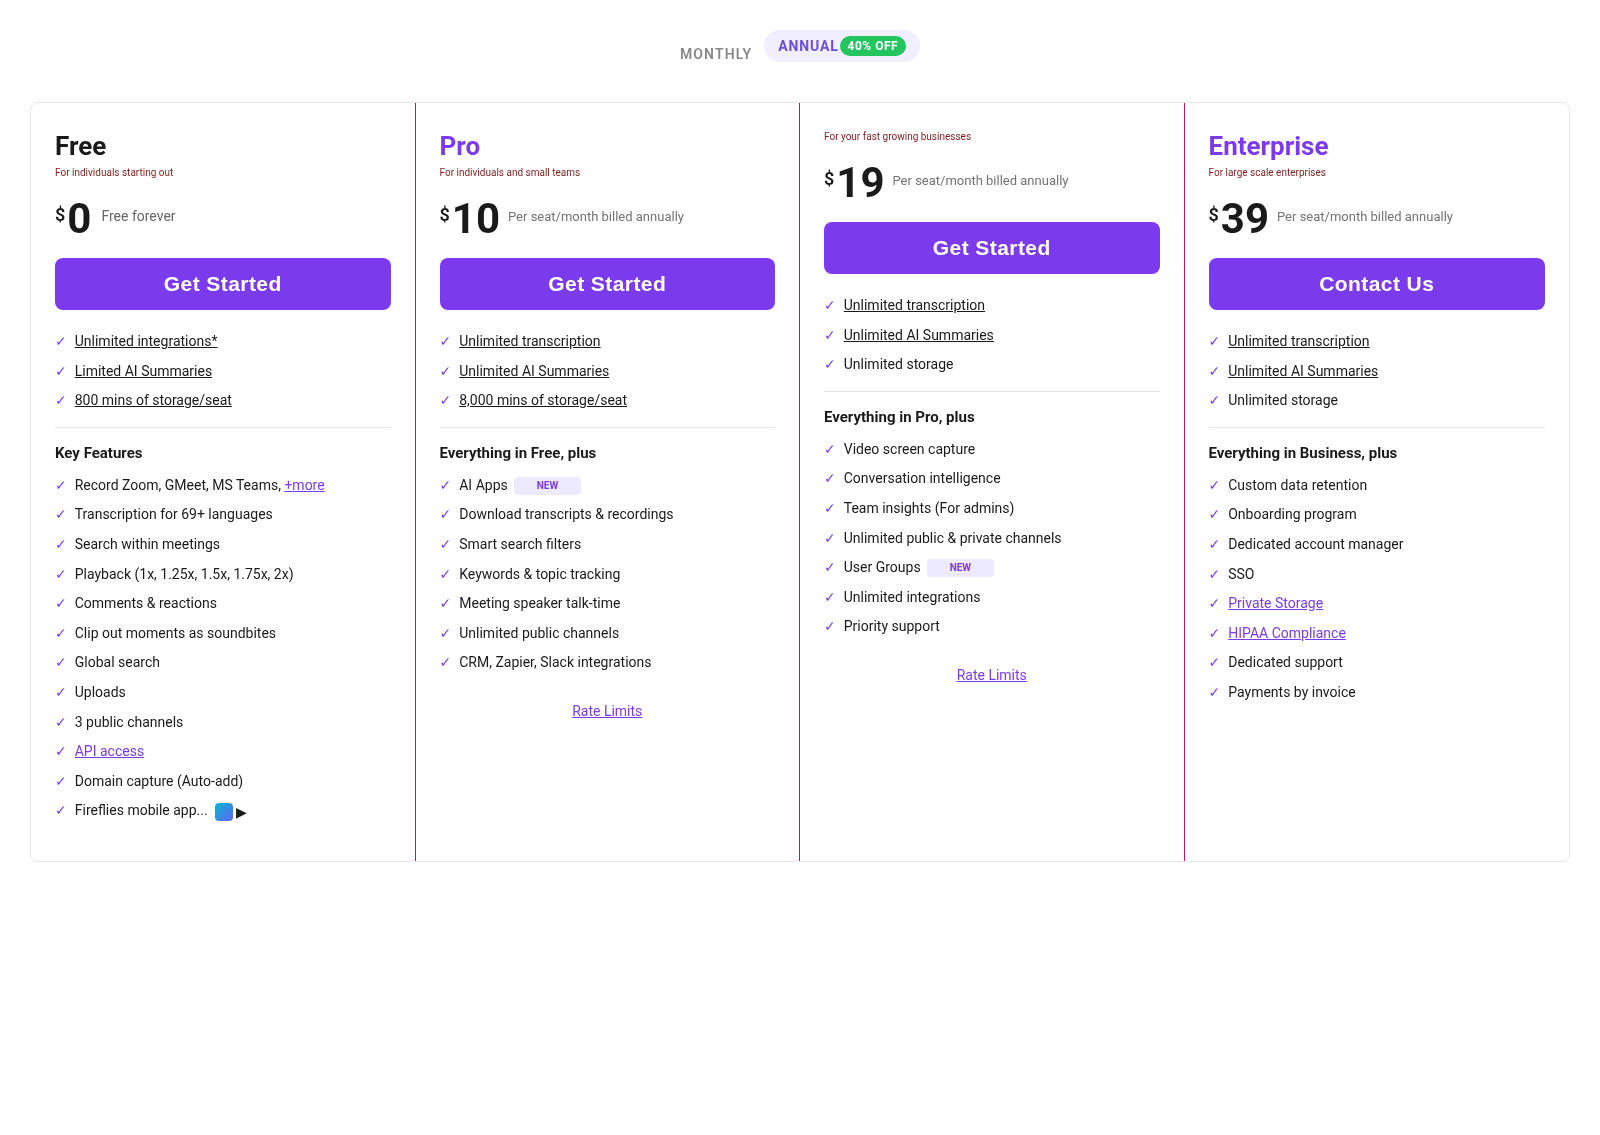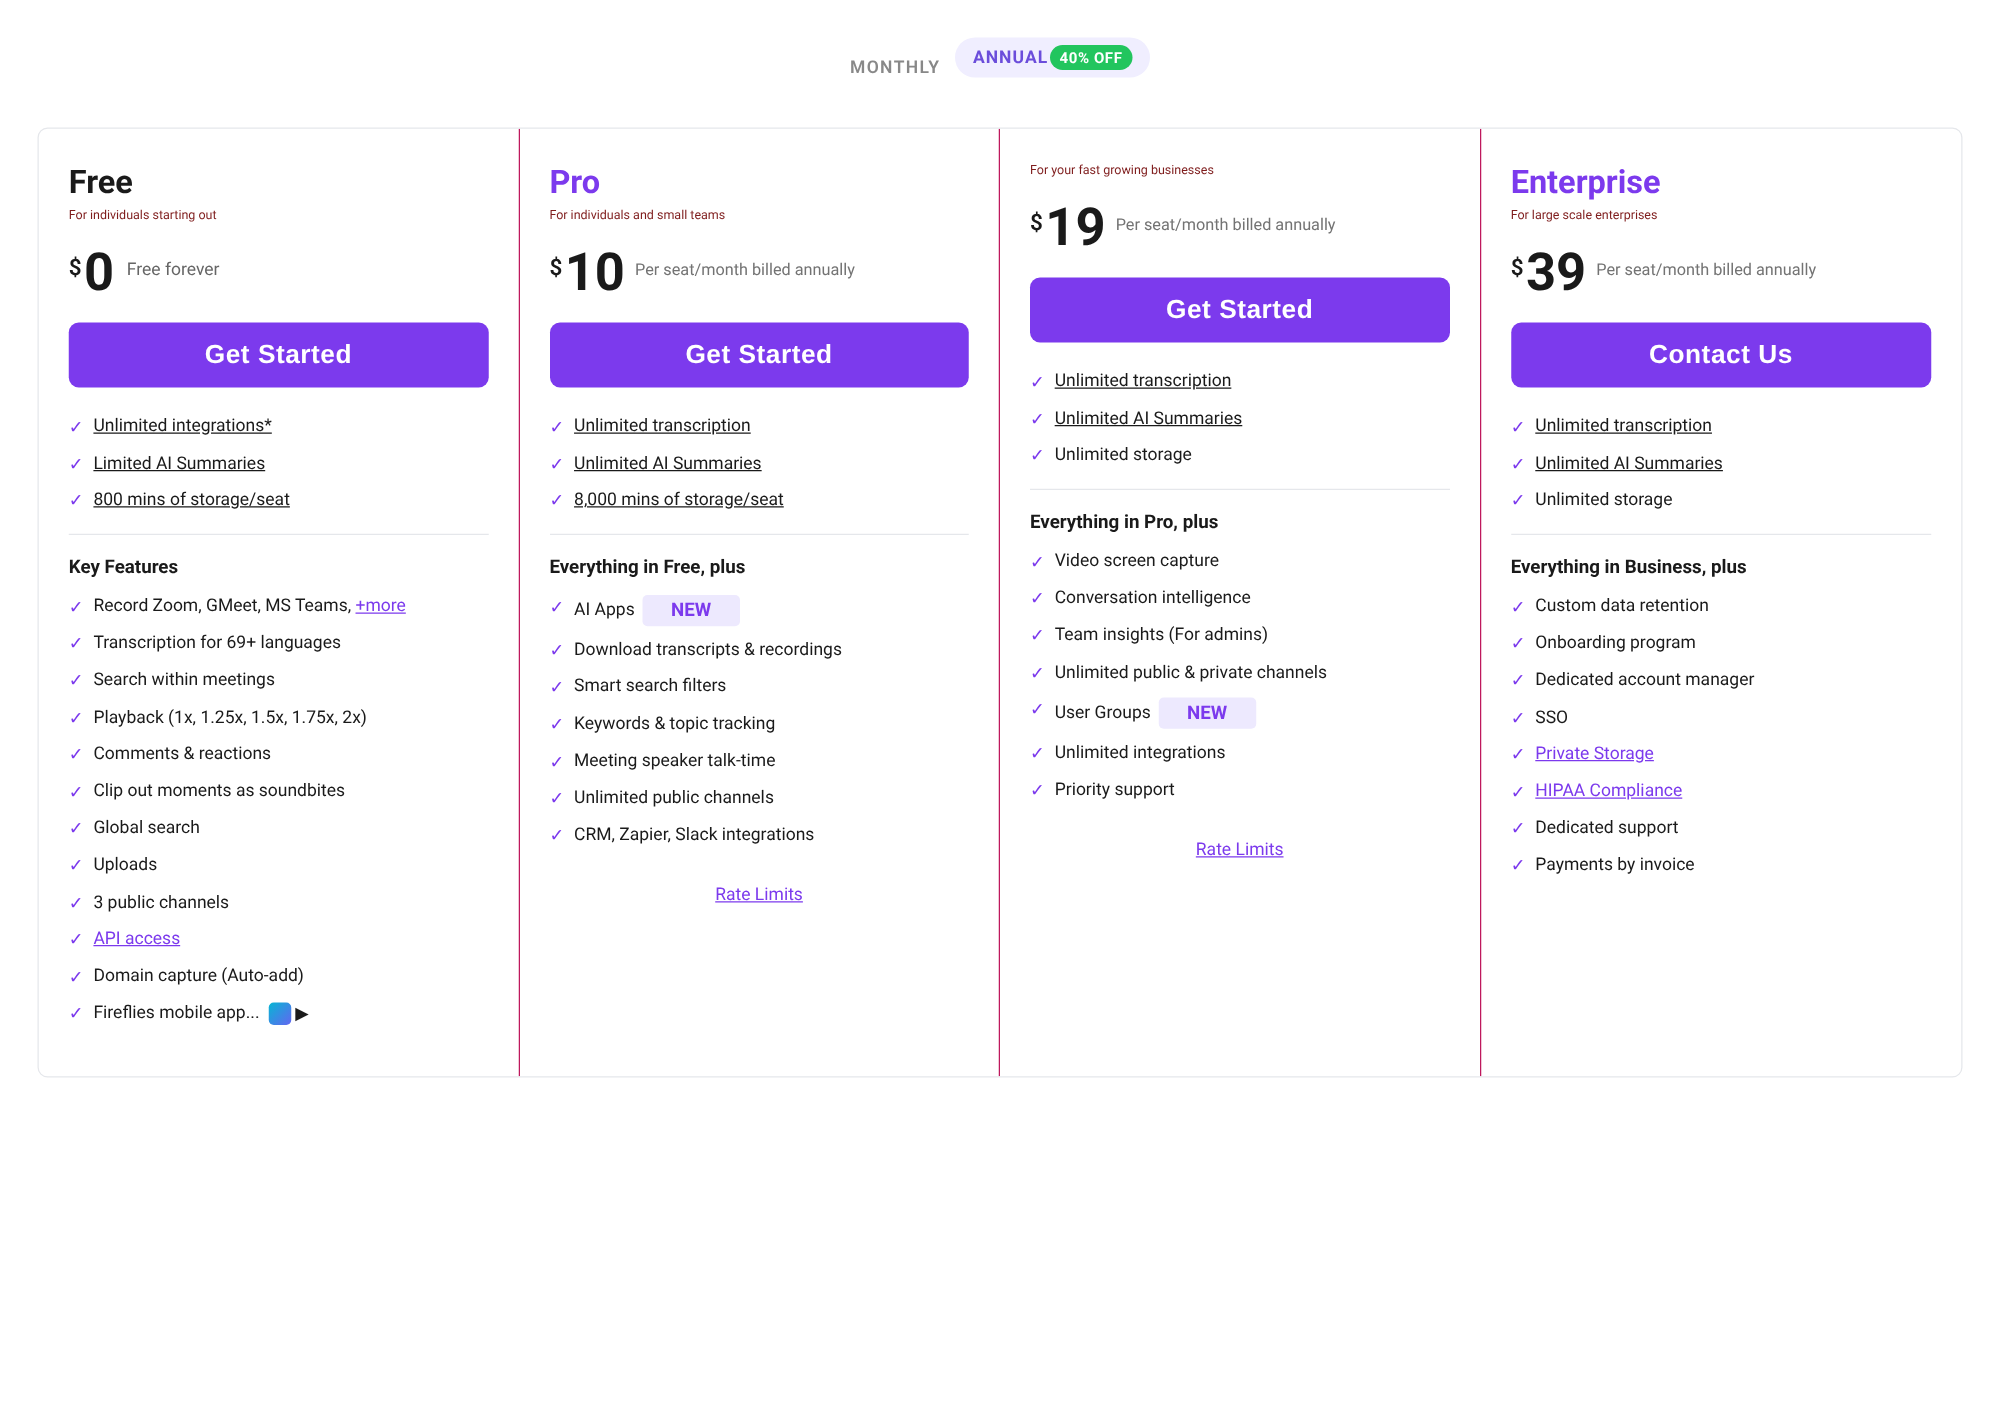--- a/index.html
+++ b/index.html
@@ -166,21 +166,21 @@
       font-size: 15px;
       font-weight: 700;
       color: #1a1a1a;
       margin-bottom: 14px;
     }
 
     .badge-new {
       display: inline-block;
       background: #ede9fe;
       color: #7c3aed;
-      font-size: 15px;
+      font-size: 10px;
       font-weight: 700;
       padding: 2px 23px;
       border-radius: 4px;
       margin-left: 6px;
       vertical-align: middle;
     }
 
     .rate-limits-link {
       display: block;
       text-align: center;

